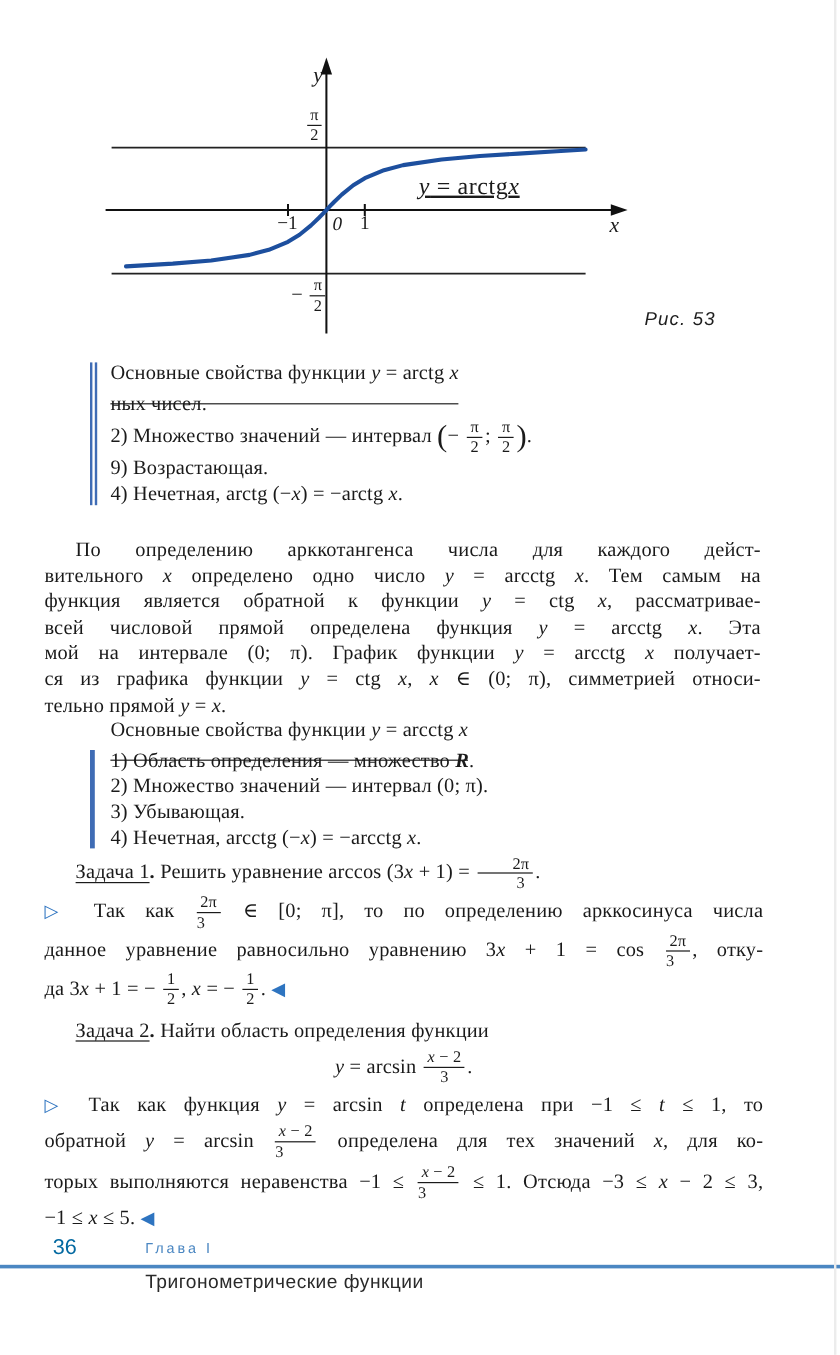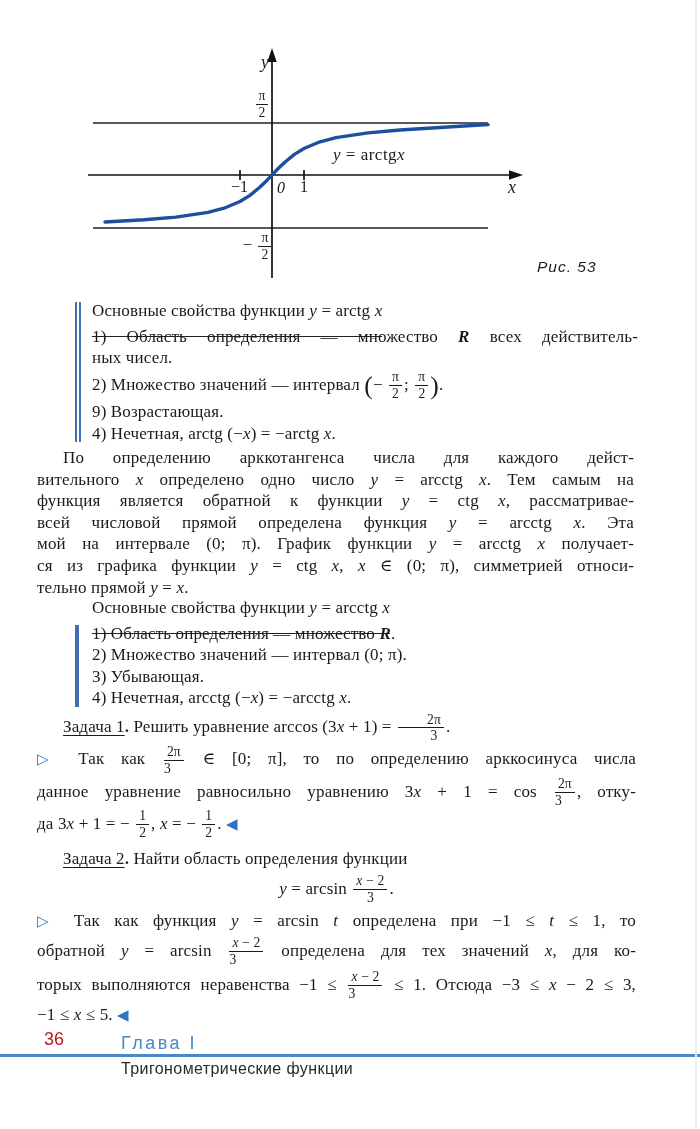--- a/index.html
+++ b/index.html
@@ -39,23 +39,23 @@
   .propitems{position:relative;}
   .pad{padding-left:17px;}
   .tall{line-height:31px;}
   
   .indent{text-indent:26px;}
   .fr-line{line-height:31px;}
   .center{text-align:center;}
   
   #footer-rule{left:0;top:1054px;width:700px;height:2.6px;background:#4b87c2;}
   #page-number{left:44px;top:1029px;font-family:"Liberation Sans","DejaVu Sans",sans-serif;
-    font-size:18px;color:#b91c1c;}
+    font-size:18px;color:#0369a1;}
   #chapter{left:121px;top:1033px;font-family:"Liberation Sans","DejaVu Sans",sans-serif;
-    font-size:18px;letter-spacing:2.5px;color:#4b87c2;}
+    font-size:12px;letter-spacing:2.5px;color:#4b87c2;}
   #chapter-subtitle{left:121px;top:1060px;font-family:"Liberation Sans","DejaVu Sans",sans-serif;
     font-size:16px;letter-spacing:0.4px;color:#2a2a2a;}
   #page-edge{left:695px;top:0;width:2px;height:1129px;background:#ececec;}
 </style>
 </head>
 <body>
 
 <div class="abs" id="figure">
   <svg width="455" height="240" viewBox="0 0 455 240">
     <line class="asym" x1="8" y1="78" x2="403" y2="78"></line>
@@ -63,34 +63,33 @@
     <line class="ax" x1="3" y1="130" x2="426" y2="130"></line>
     <polygon points="438,130 424,125.3 424,134.7" fill="#111"></polygon>
     <line class="ax" x1="187" y1="14" x2="187" y2="233"></line>
     <polygon points="187,3 182.3,17 191.7,17" fill="#111"></polygon>
     <line class="ax" x1="155" y1="125" x2="155" y2="135"></line>
     <line class="ax" x1="219" y1="125" x2="219" y2="135"></line>
     <polyline class="curve" points="20,177 59,174.7 91,172.1 123,167.4 139,163.2 155,156.5 164.6,150.6 174.2,142.8 180.6,136.7 183.8,133.4 187,130 190.2,126.6 193.4,123.3 199.8,117.2 209.4,109.4 219,103.5 235,96.8 251,92.6 283,87.9 315,85 347,83 379,81 403,79.6" stroke="#1d4f9e"></polyline>
   </svg>
   <div class="glab" style="left:158px;top:8px;width:26px;text-align:right;font-size:18px;"><span class="i">y</span></div>
   <div class="glab" style="left:423px;top:133px;font-size:18px;"><span class="i">x</span></div>
-  <div class="glab" style="left:248px;top:101px;font-size:17px;letter-spacing:0.5px;"><span class="i">y</span><span> = arctg</span><span class="i">x</span></div>
+  <div class="glab" style="left:264px;top:101px;font-size:20px;letter-spacing:0.5px;text-decoration:underline;"><span class="i">y</span><span> = arctg</span><span class="i">x</span></div>
   <div class="glab" style="left:192px;top:135px;font-size:16px;"><span class="i">0</span></div>
   <div class="glab" style="left:141px;top:134px;width:27px;text-align:center;font-size:16px;"><span>−1</span></div>
   <div class="glab" style="left:208px;top:134px;width:22px;text-align:center;font-size:16px;"><span>1</span></div>
   <div class="glab" style="left:163px;top:44px;width:28px;text-align:center;"><span class="frac"><span class="num">π</span><span class="den">2</span></span></div>
   <div class="glab" style="left:150px;top:186px;width:46px;text-align:center;"><span>− </span><span class="frac"><span class="num">π</span><span class="den">2</span></span></div>
 </div>
 <div class="abs" id="fig-caption">Рис. 53</div>
 
 <div class="abs propblock" style="left:75px;top:300px;">
   <div class="dbar"></div>
   <div class="pad">
     <div class="ln prophead"><span class="ul"><span>Основные свойства функции </span><span class="i">y</span><span> = arctg </span><span class="i">x</span></span></div>
-    <div class="ln j"><span>1) Область определения — множество </span><span class="bi">R</span><span> всех действитель-</span></div>
     <div class="ln"><span>ных чисел.</span></div>
     <div class="ln tall"><span>2) Множество значений — интервал </span><span class="p">(</span><span>− </span><span class="frac"><span class="num">π</span><span class="den">2</span></span><span>; </span><span class="frac"><span class="num">π</span><span class="den">2</span></span><span class="p">)</span><span>.</span></div>
     <div class="ln"><span>9) Возрастающая.</span></div>
     <div class="ln"><span>4) Нечетная, arctg (−</span><span class="i">x</span><span>) = −arctg </span><span class="i">x</span><span>.</span></div>
   </div>
 </div>
 
 <div class="abs" style="left:37px;top:447px;width:597px;">
   <div class="ln j indent"><span>По определению арккотангенса числа для каждого дейст-</span></div>
   <div class="ln j"><span>вительного </span><span class="i">x</span><span> определено одно число </span><span class="i">y</span><span> = arcctg </span><span class="i">x</span><span>. Тем самым на</span></div>

